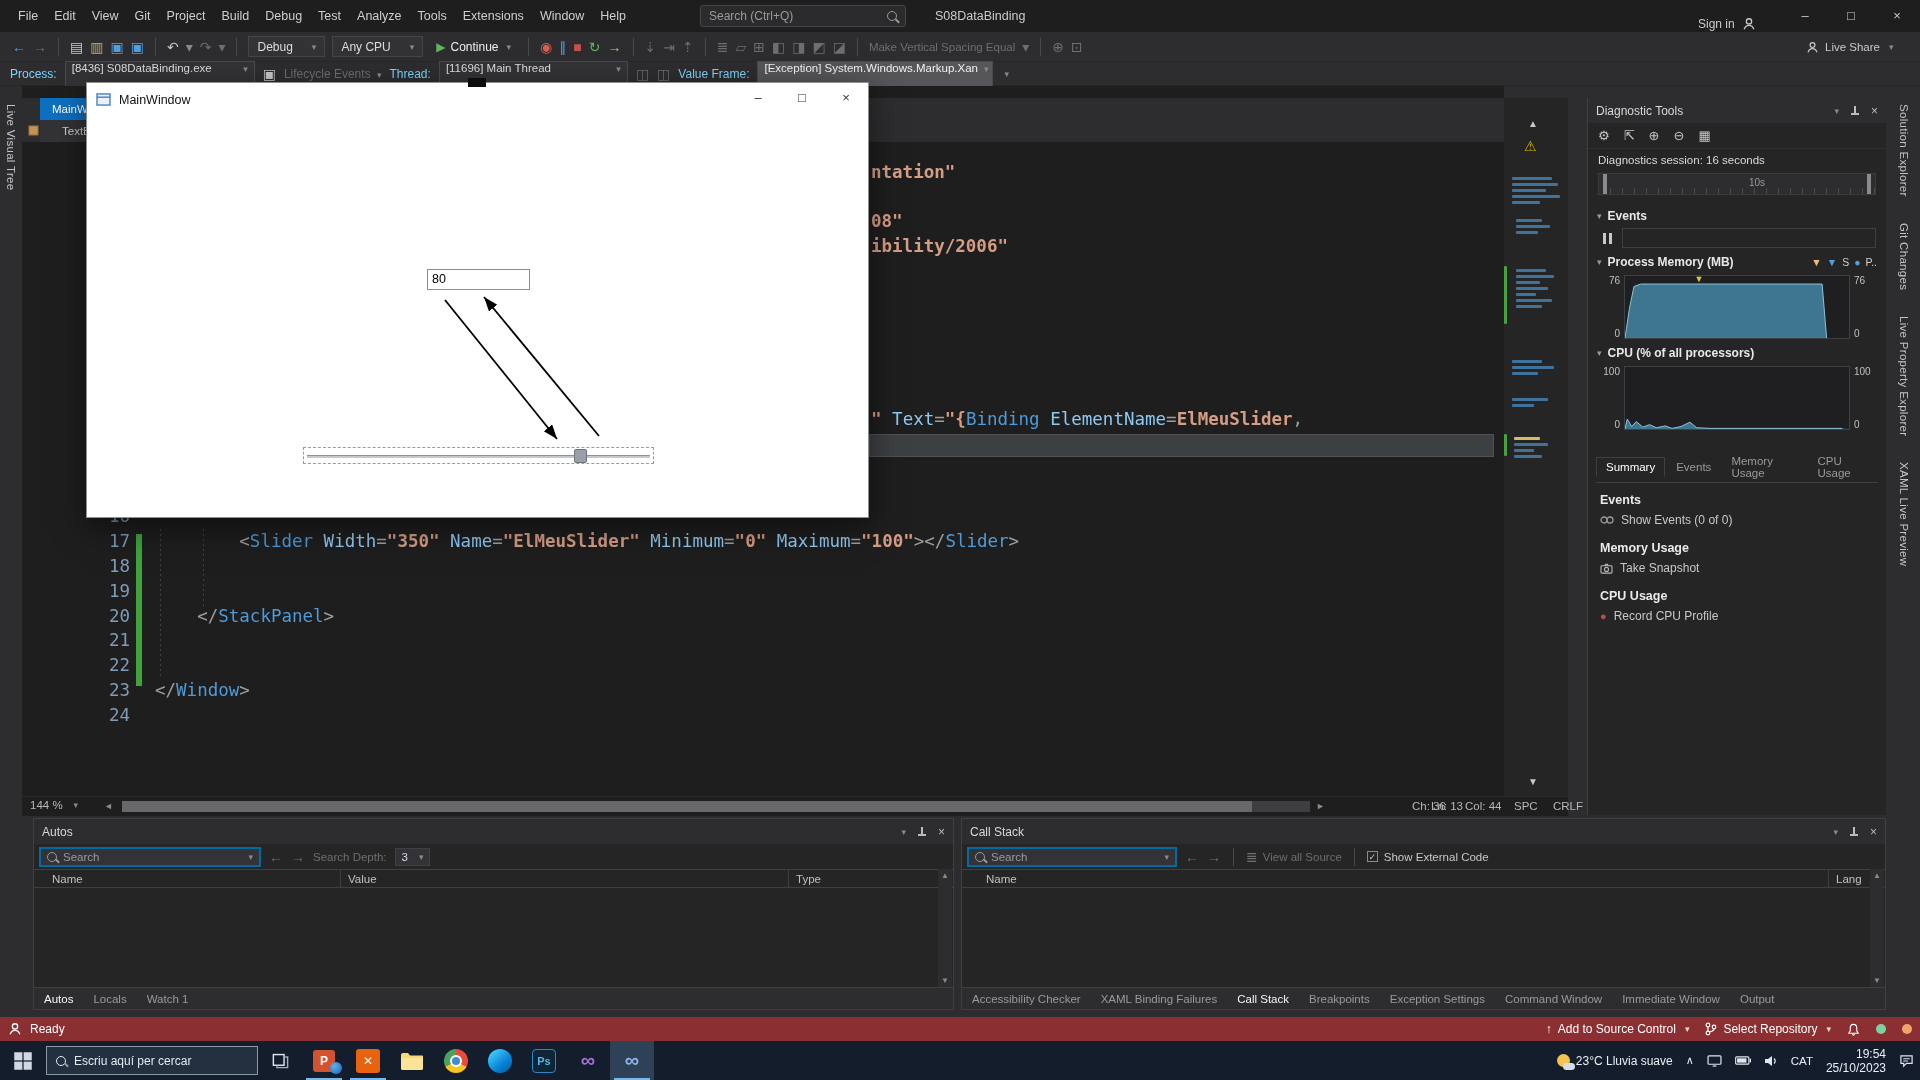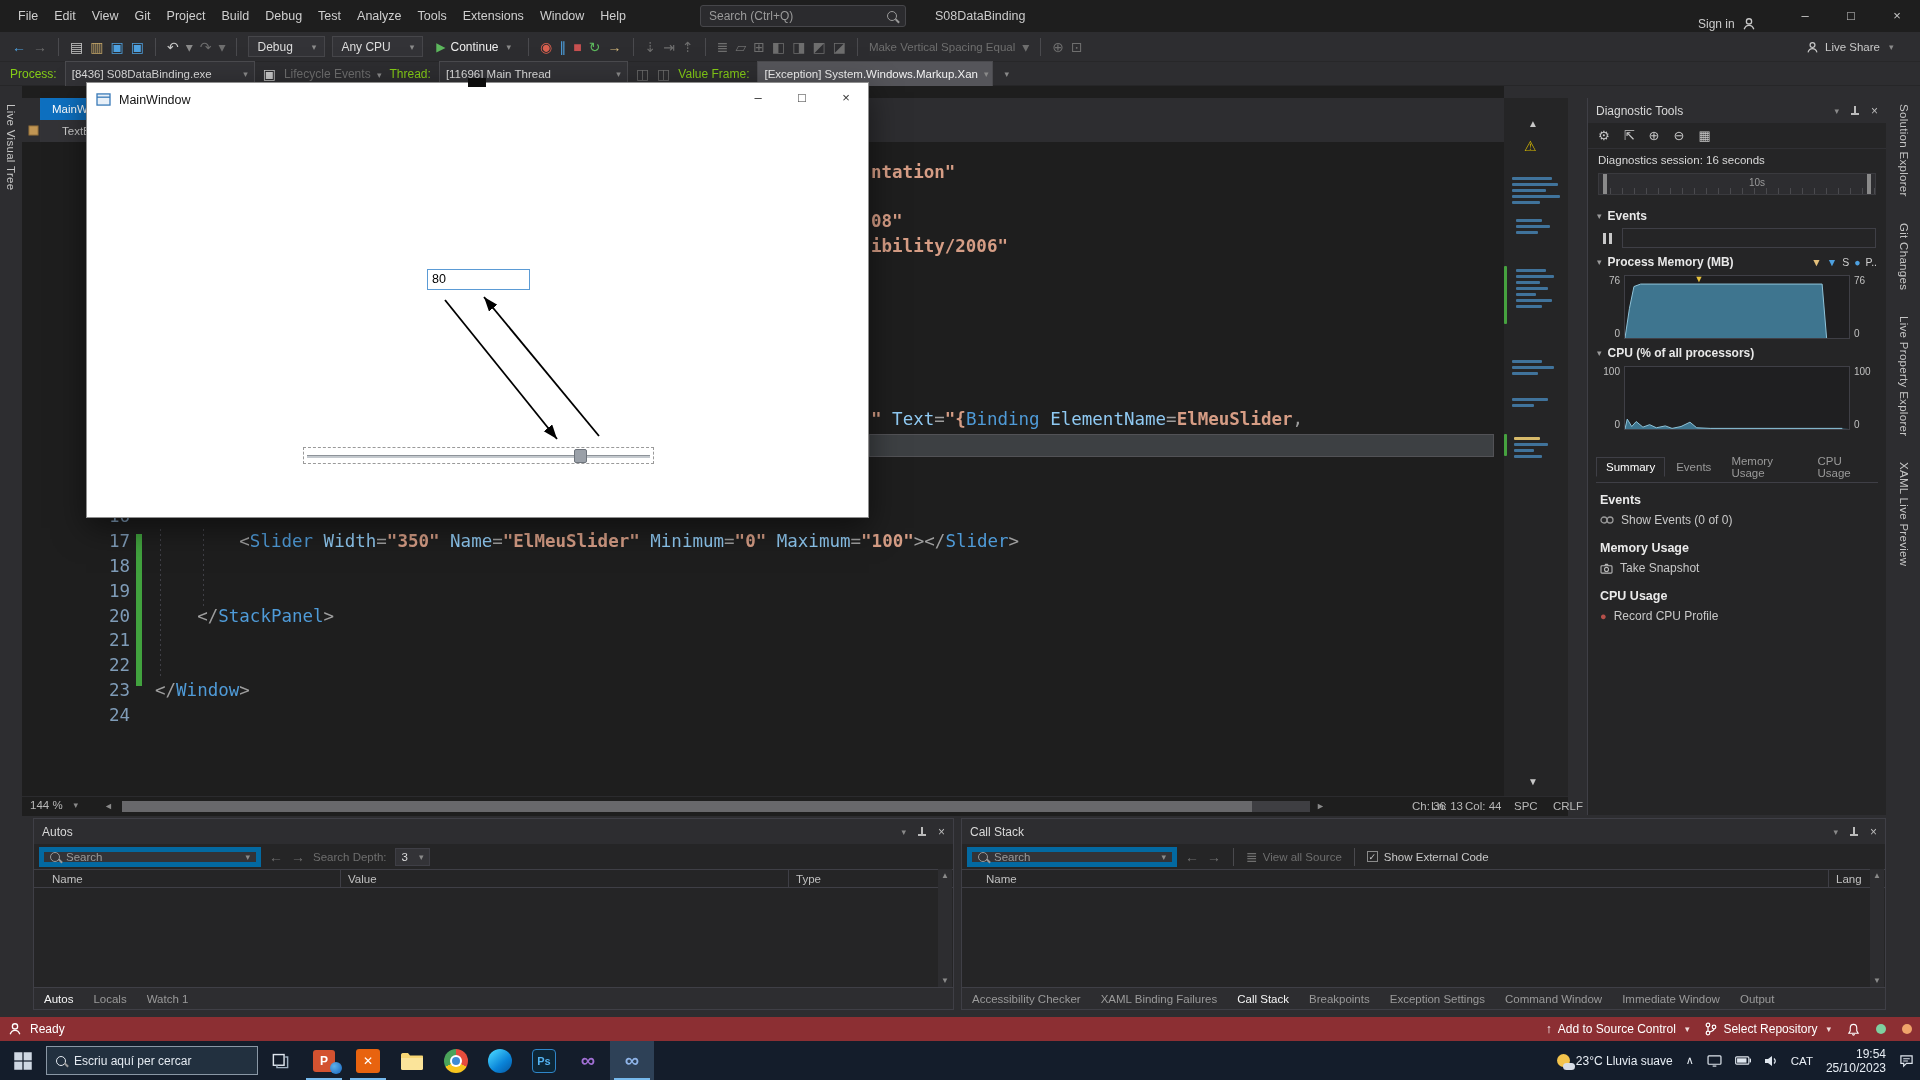--- a/index.html
+++ b/index.html
@@ -26,22 +26,22 @@
 #toolbar-items{display:flex;align-items:center;gap:7px;margin-left:12px}
 .tb-icon{font-size:14px;color:#c8c8c8;line-height:22px}
 .tb-sep{width:1px;height:18px;background:#4a4a4e;margin:0 4px;display:inline-block}
 .tb-combo{display:inline-flex;align-items:center;height:21px;background:#333337;border:1px solid #46464a;padding:0 8px;font-size:12px;color:#dddddd;gap:16px}
 .tb-btn{display:inline-flex;align-items:center;height:22px;padding:0 6px;gap:5px;font-size:12px;color:#eeeeee}
 .tb-label{font-size:11.5px}
 #live-share{position:absolute;left:1806px;top:0;height:30px;display:flex;align-items:center;gap:6px;color:#c8c8c8}
 
 
 #debug-row{position:absolute;left:0;top:62px;width:1920px;height:24px;background:#2d2d30;display:flex;align-items:center;gap:8px;padding-left:10px;border-bottom:1px solid #262628}
-.dl-label{color:#84cc16;font-size:12px}
-.dl-combo{height:19px;background:#333337;border:1px solid #4a4a4e;display:flex;align-items:center;padding:12px 6px;font-size:11.5px;color:#dddddd;overflow:hidden;white-space:nowrap}
+.dl-label{color:#7dd3fc;font-size:12px}
+.dl-combo{height:19px;background:#333337;border:1px solid #4a4a4e;display:flex;align-items:flex-end;padding:12px 6px;font-size:11.5px;color:#dddddd;overflow:hidden;white-space:nowrap}
 .dl-combo .caret{margin-left:auto;padding-left:6px}
 .dl-combo.hl{background:#55555a;color:#f2f2f2}
 
 
 .vstrip{position:absolute;display:flex;flex-direction:column;align-items:center;gap:26px}
 .vstrip span{writing-mode:vertical-rl;font-size:11.5px;color:#c4c4c4;letter-spacing:.3px;display:block}
 
 
 #editor-bg{position:absolute;left:22px;top:86px;width:1482px;height:710px;background:#1e1e1e}
 #tab-row1{position:absolute;left:22px;top:98px;width:1482px;height:22px;background:#2d2d30}
@@ -100,21 +100,21 @@
 .legend{margin-left:auto;display:flex;align-items:center;gap:5px;font-weight:normal;font-size:10.5px;color:#d0d0d0}
 #diag-tabs{display:flex;align-items:center;gap:2px;margin:22px 8px 0 8px;border-bottom:1px solid #3f3f46;padding-bottom:0;font-size:11.5px}
 #diag-tabs span{padding:3px 9px;color:#9a9a9a}
 #diag-tabs span.active{border:1px solid #3f3f46;border-bottom:1px solid #252526;background:#252526;color:#ffffff}
 .sum-head{padding:10px 12px 2px 12px;font-size:12.5px;font-weight:bold;color:#eaeaea}
 .sum-row{display:flex;align-items:center;gap:7px;padding:4px 12px;color:#c8c8c8;font-size:12px}
 
 
 .tool-panel{position:absolute;background:#252526;border:1px solid #3f3f46}
 .tool-toolbar{display:flex;align-items:center;gap:8px;height:25px;padding:0 5px;background:#252526}
-.searchbox{height:20px;background:#333337;border:5px solid #0369a1;display:flex;align-items:center;padding:0 6px;color:#9a9a9a;font-size:11.5px;gap:6px}
+.searchbox{height:20px;background:#333337;border:2px solid #0369a1;display:flex;align-items:center;padding:0 6px;color:#9a9a9a;font-size:11.5px;gap:6px}
 .grid-header{position:relative;display:flex;background:#252526;border-top:1px solid #3f3f46;border-bottom:1px solid #3f3f46;height:19px;font-size:11.5px;color:#c0c0c0;align-items:center}
 .bottom-tabs{position:absolute;left:0;right:0;bottom:0;height:22px;background:#2d2d30;display:flex;align-items:center;font-size:11.5px;color:#9a9a9a;border-top:1px solid #3f3f46}
 .bottom-tabs span{padding:0 10px;line-height:22px}
 .bottom-tabs span.active{color:#f5f5f5}
 .vscroll{position:absolute;width:14px;background:#2d2d30;color:#8a8a8a;font-size:8px;text-align:center}
 .dl-small-combo{height:18px;background:#333337;border:1px solid #3f3f46;display:flex;align-items:center;padding:0 6px;font-size:11.5px;color:#dddddd;gap:8px}
 .chk{width:11px;height:11px;border:1px solid #8a8a8a;display:inline-flex;align-items:center;justify-content:center;font-size:9px;color:#c8c8c8}
 
 
 #vs-statusbar{position:absolute;left:0;top:1017px;width:1920px;height:24px;background:#8c2f33;display:flex;align-items:center;color:#ffffff;font-size:12px}

